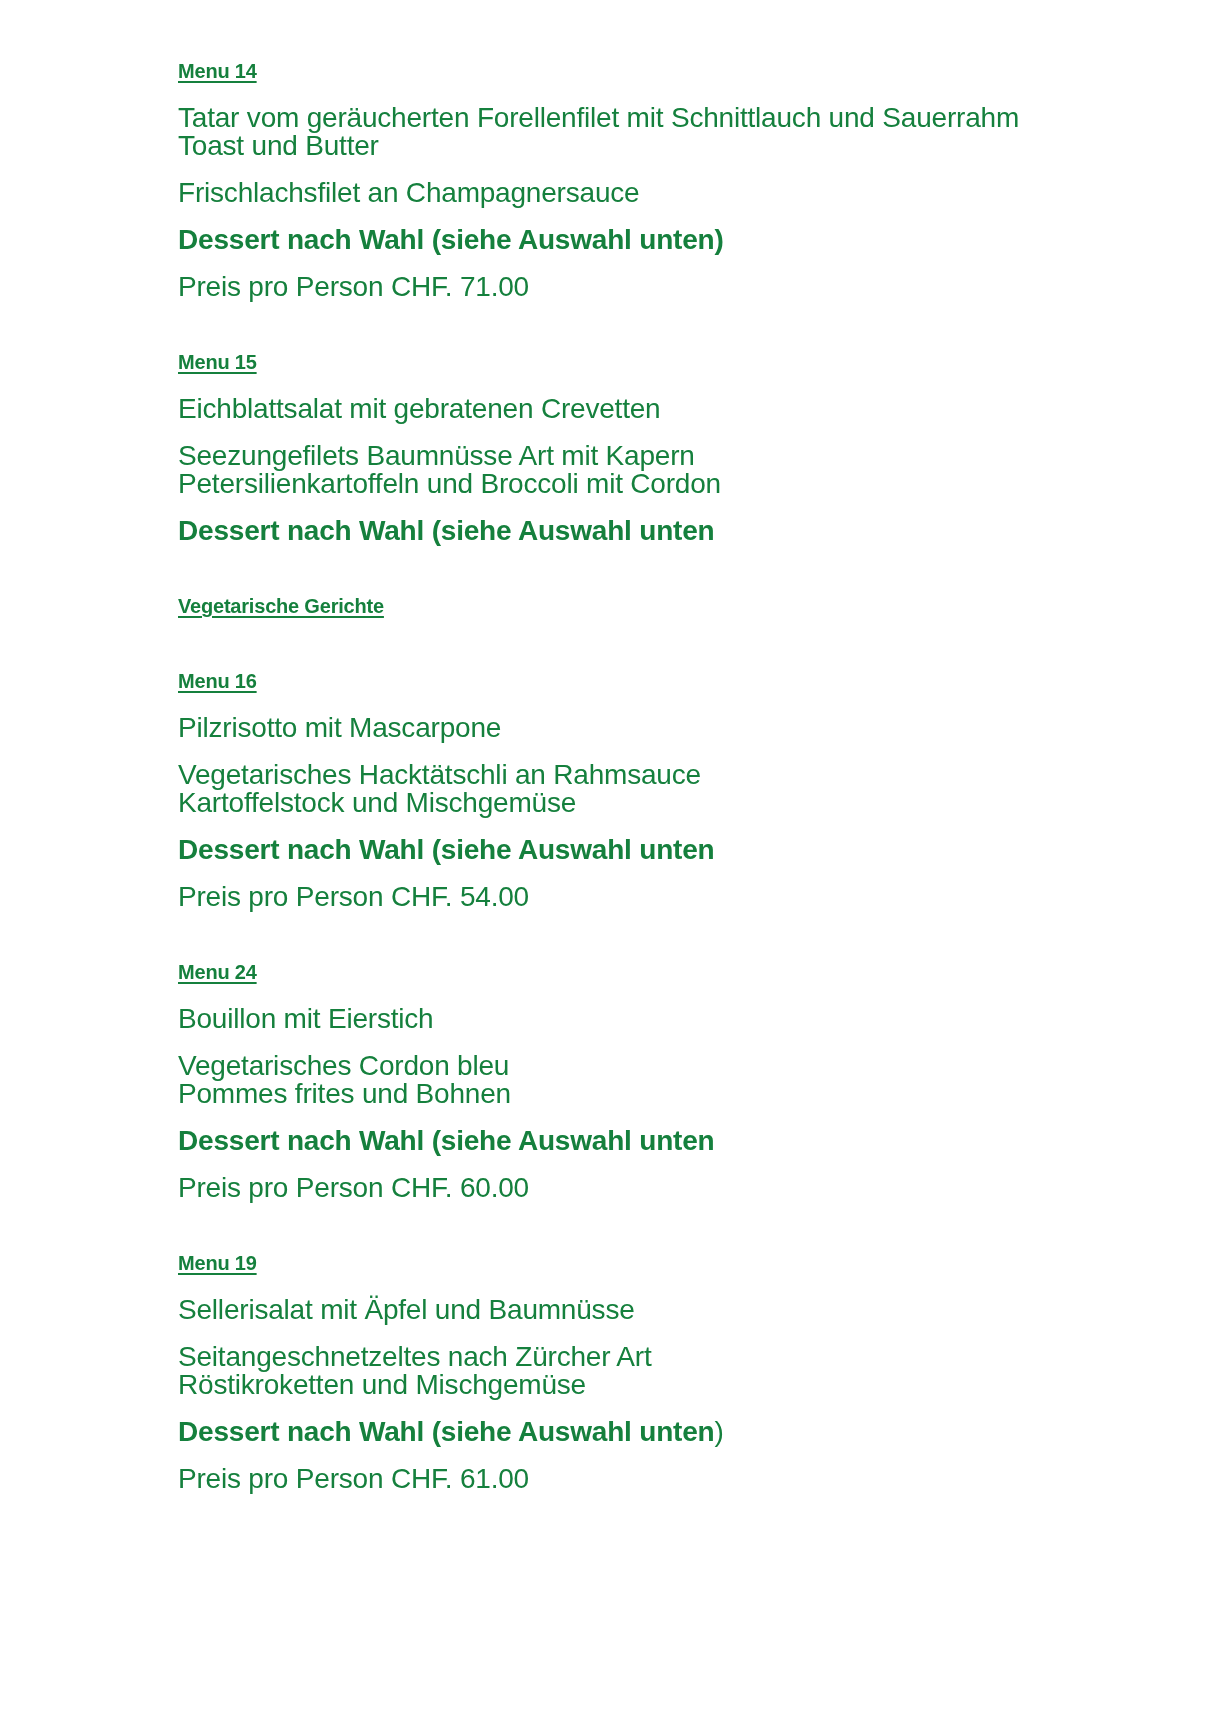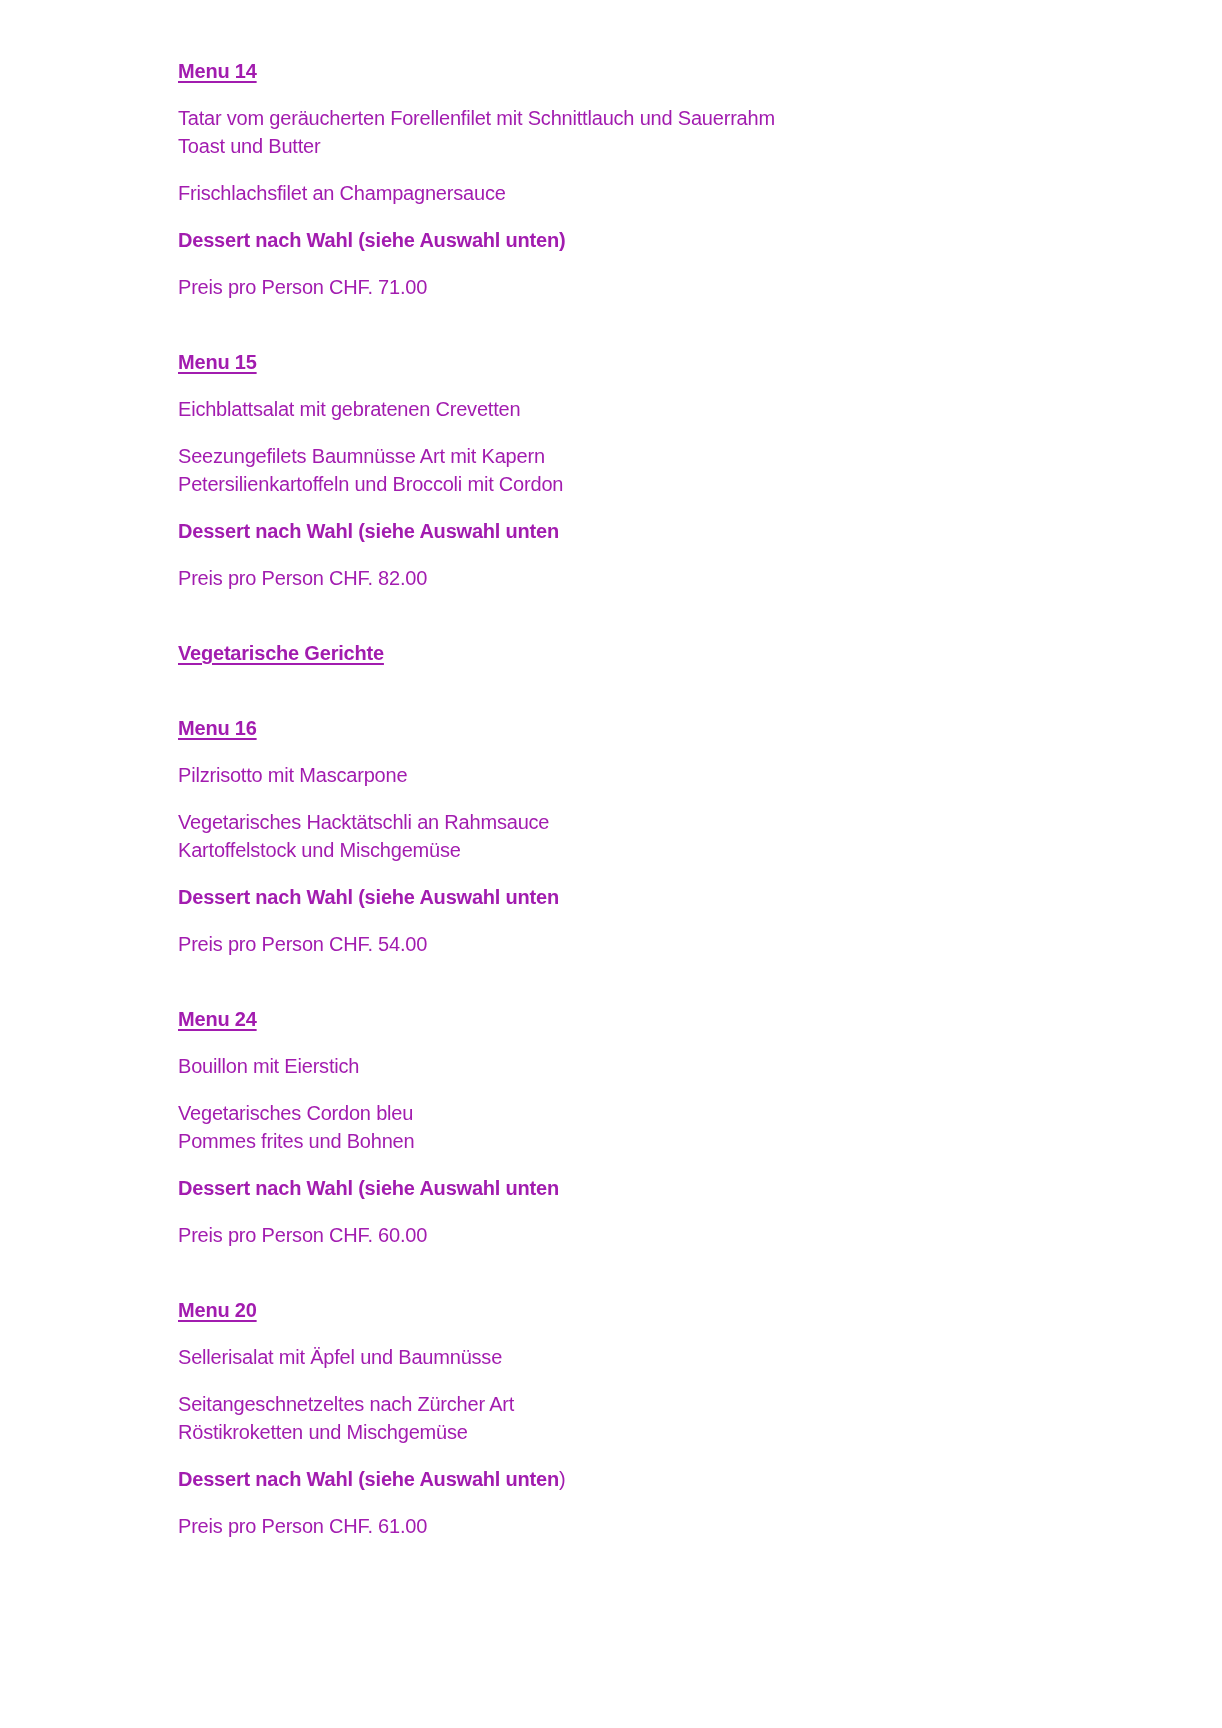--- a/index.html
+++ b/index.html
@@ -10,35 +10,35 @@
   .page {
     position: relative;
     width: 1132px;
     height: 1728px;
     margin: 0 auto;
     background: #ffffff;
     box-sizing: border-box;
     padding: 57px 79px 0 133px;
     overflow: hidden;
     font-family: "Liberation Sans", "DejaVu Sans", sans-serif;
-    color: #a21caf;
+    color: #15803d;
     letter-spacing: -0.2px;
   }
   .section { margin: 0 0 47px 0; }
   .heading {
     font-size: 20px;
     line-height: 28px;
     font-weight: 700;
     text-decoration: underline;
     text-decoration-thickness: 2px;
     text-underline-offset: 3px;
     margin: 0 0 19px 0;
   }
   .para {
-    font-size: 20px;
+    font-size: 28px;
     line-height: 28px;
     font-weight: 400;
     margin: 12px 0 19px 0;
   }
   .para.bold { font-weight: 700; }
   .para .tail { font-weight: 400; }
 </style>
 </head>
 <body>
 
@@ -49,40 +49,39 @@
         <p class="para"><span>Tatar vom geräucherten Forellenfilet mit Schnittlauch und Sauerrahm</span><br><span>Toast und Butter</span></p>
         <p class="para"><span>Frischlachsfilet an Champagnersauce</span><br></p>
         <p class="para bold"><span>Dessert nach Wahl (siehe Auswahl unten)</span></p>
         <p class="para"><span>Preis pro Person CHF. 71.00</span></p>
       </section>
       <section class="section">
         <h2 class="heading">Menu 15</h2>
         <p class="para"><span>Eichblattsalat mit gebratenen Crevetten</span></p>
         <p class="para"><span>Seezungefilets Baumnüsse Art mit Kapern</span><br><span>Petersilienkartoffeln und Broccoli mit Cordon</span></p>
         <p class="para bold"><span>Dessert nach Wahl (siehe Auswahl unten</span></p>
-        <p class="para"><span>Preis pro Person CHF. 82.00</span></p>
       </section>
       <section class="section">
         <h2 class="heading">Vegetarische Gerichte</h2>
       </section>
       <section class="section">
         <h2 class="heading">Menu 16</h2>
         <p class="para"><span>Pilzrisotto mit Mascarpone</span></p>
         <p class="para"><span>Vegetarisches Hacktätschli an Rahmsauce</span><br><span>Kartoffelstock und Mischgemüse</span></p>
         <p class="para bold"><span>Dessert nach Wahl (siehe Auswahl unten</span></p>
         <p class="para"><span>Preis pro Person CHF. 54.00</span></p>
       </section>
       <section class="section">
         <h2 class="heading">Menu 24</h2>
         <p class="para"><span>Bouillon mit Eierstich</span></p>
         <p class="para"><span>Vegetarisches Cordon bleu</span><br><span>Pommes frites und Bohnen</span></p>
         <p class="para bold"><span>Dessert nach Wahl (siehe Auswahl unten</span></p>
         <p class="para"><span>Preis pro Person CHF. 60.00</span></p>
       </section>
       <section class="section">
-        <h2 class="heading">Menu 20</h2>
+        <h2 class="heading">Menu 19</h2>
         <p class="para"><span>Sellerisalat mit Äpfel und Baumnüsse</span></p>
         <p class="para"><span>Seitangeschnetzeltes nach Zürcher Art</span><br><span>Röstikroketten und Mischgemüse</span></p>
         <p class="para bold"><span>Dessert nach Wahl (siehe Auswahl unten</span><span class="tail">)</span></p>
         <p class="para"><span>Preis pro Person CHF. 61.00</span></p>
       </section>
     </article>
 </main>
 
 </body></html>

